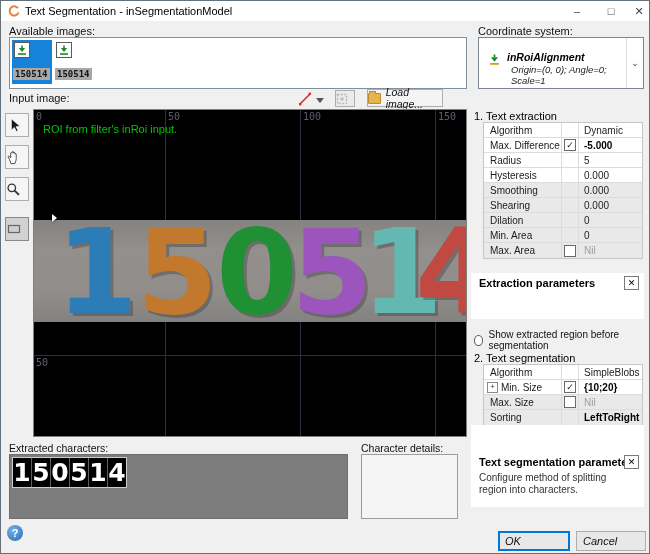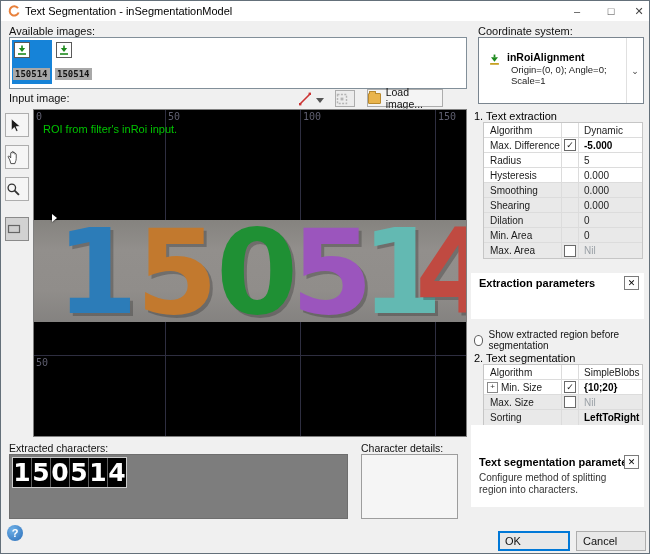--- a/index.html
+++ b/index.html
@@ -13,29 +13,29 @@
   .winbtn{position:absolute;top:0;height:20px;display:flex;align-items:center;justify-content:center;font-size:11px;color:#444;}
 
   
   .imagebox{position:absolute;left:8px;top:36px;width:458px;height:52px;background:#fff;border:1px solid #828f99;box-sizing:border-box;display:flex;align-items:flex-start;padding:2px;gap:2px;}
   .thumb{width:40px;height:44px;position:relative;}
   .thumb.selected{background:#1683d8;}
   .thumb-ic{position:absolute;left:2px;top:2px;width:14px;height:14px;background:#fff;border:1px solid #5a5a5a;display:flex;align-items:center;justify-content:center;}
   .thumb-label{position:absolute;left:1px;bottom:4px;background:#a8a8a8;color:#151515;font-family:"DejaVu Sans Mono",monospace;font-weight:bold;font-size:9px;padding:1px 2px;letter-spacing:0px;}
 
   
-  .combo{position:absolute;left:477px;top:36px;width:166px;height:67px;background:#fff;border:1px solid #7a858f;box-sizing:border-box;}
+  .combo{position:absolute;left:477px;top:36px;width:166px;height:52px;background:#fff;border:1px solid #7a858f;box-sizing:border-box;font-style:italic;}
   .combo-name{position:absolute;left:28px;top:13px;font-size:10.5px;font-weight:bold;color:#000;}
   .combo-details{position:absolute;left:32px;top:26px;font-size:9.5px;color:#222;}
   .combo-chev{position:absolute;right:0;top:0;width:16px;height:100%;border-left:1px solid #e0e0e0;display:flex;align-items:center;justify-content:center;color:#444;font-size:9px;}
   .coord-ic{position:absolute;left:10px;top:13px;}
 
   
   .tool-mini{position:absolute;display:flex;align-items:center;justify-content:center;}
-  .btn{background:#f0f0f0;border:1px solid #adadad;box-sizing:border-box;display:flex;align-items:center;justify-content:space-between;font-size:11px;color:#111;}
+  .btn{background:#f0f0f0;border:1px solid #adadad;box-sizing:border-box;display:flex;align-items:center;justify-content:space-between;font-size:11px;color:#111;font-style:italic;}
   .loadbtn{position:absolute;left:366px;top:88px;width:76px;height:18px;gap:5px;background:#f4f4f4;}
   .fitbtn{position:absolute;left:334px;top:89px;width:20px;height:17px;background:#ececec;color:#b5b5b5;}
   .folder{width:12px;height:9px;background:#e9b44c;border:1px solid #b98a2e;border-radius:1px;position:relative;}
   .folder::before{content:"";position:absolute;left:0;top:-3px;width:5px;height:2px;background:#e9b44c;border:1px solid #b98a2e;border-bottom:none;border-radius:1px 1px 0 0;}
 
   
   .toolcol .btn{position:absolute;left:4px;width:24px;height:24px;background:#f5f5f5;}
   .toolcol .pressed{background:#d2d2d2;border-color:#8a8a8a;}
 
   

